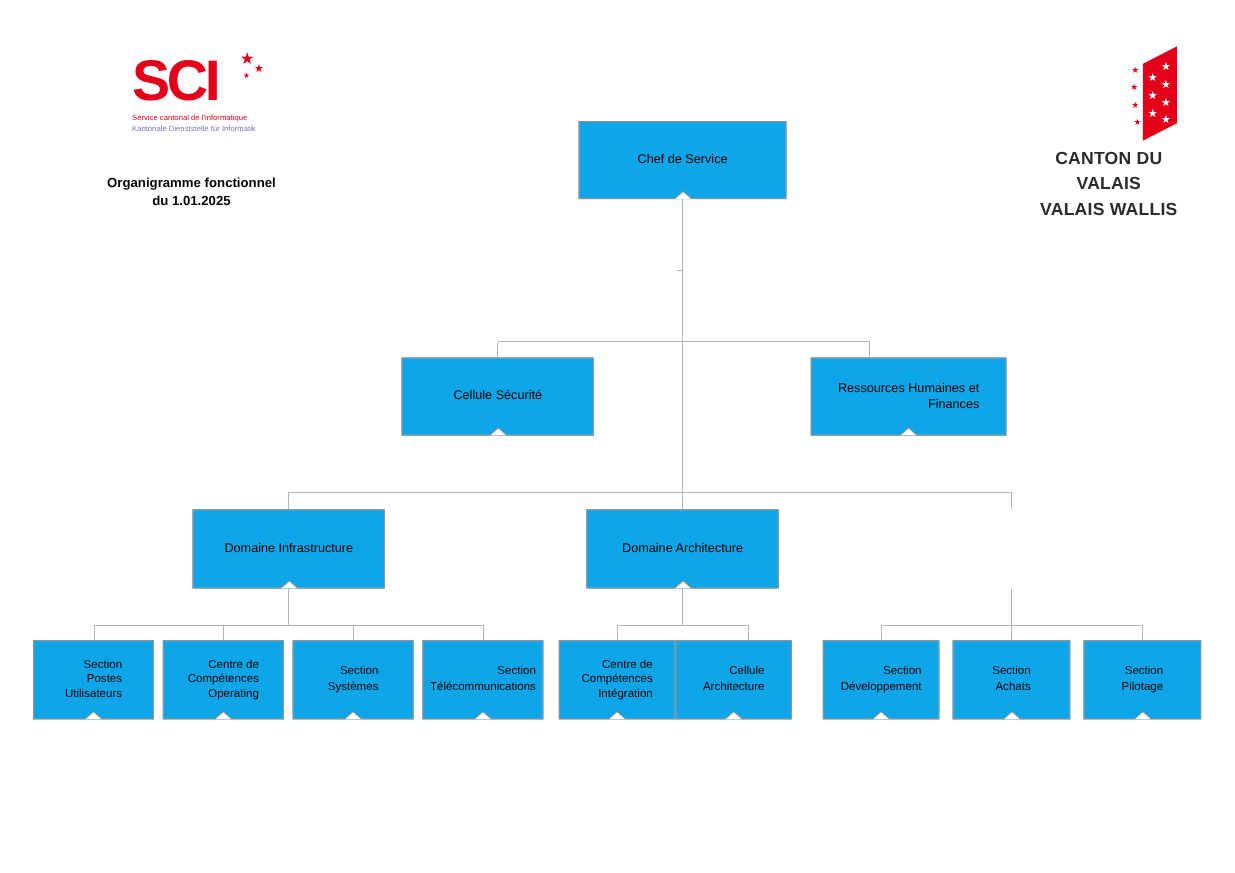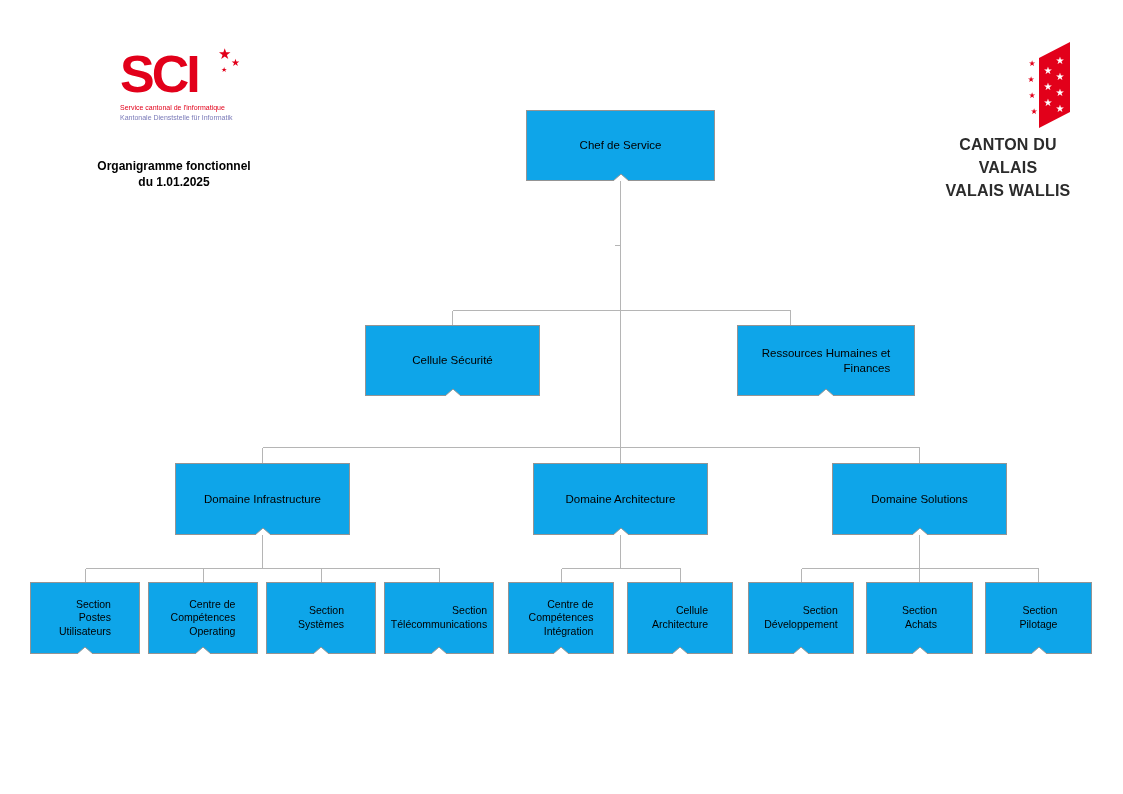--- a/index.html
+++ b/index.html
@@ -149,26 +149,20 @@
       </svg>
   </div>
 
   <div class="node lvl" style="left:175px;top:463px;width:175px;height:72px;">
     <span class="label">Domaine Infrastructure</span>
     <svg class="notch" width="16" height="8" viewBox="0 0 16 8">
         <path d="M0 8 L8 1 L16 8" fill="#ffffff" stroke="#949494" stroke-width="1"></path>
       </svg>
   </div>
 
-  <div class="node lvl" style="left:832px;top:463px;width:175px;height:72px;">
-    <span class="label">Domaine Solutions</span>
-    <svg class="notch" width="16" height="8" viewBox="0 0 16 8">
-        <path d="M0 8 L8 1 L16 8" fill="#ffffff" stroke="#949494" stroke-width="1"></path>
-      </svg>
-  </div>
 
   <div class="node leaf" style="left:30px;top:582px;width:110px;height:72px;">
     <span class="label">Section
 Postes
 Utilisateurs</span>
     <svg class="notch" width="16" height="8" viewBox="0 0 16 8">
         <path d="M0 8 L8 1 L16 8" fill="#ffffff" stroke="#949494" stroke-width="1"></path>
       </svg>
   </div>
 
@@ -199,21 +193,21 @@
 
   <div class="node leaf" style="left:508px;top:582px;width:106px;height:72px;">
     <span class="label">Centre de
 Compétences
 Intégration</span>
     <svg class="notch" width="16" height="8" viewBox="0 0 16 8">
         <path d="M0 8 L8 1 L16 8" fill="#ffffff" stroke="#949494" stroke-width="1"></path>
       </svg>
   </div>
 
-  <div class="node leaf" style="left:627px;top:582px;width:106px;height:72px;">
+  <div class="node leaf" style="left:614px;top:582px;width:106px;height:72px;">
     <span class="label">Cellule
 Architecture</span>
     <svg class="notch" width="16" height="8" viewBox="0 0 16 8">
         <path d="M0 8 L8 1 L16 8" fill="#ffffff" stroke="#949494" stroke-width="1"></path>
       </svg>
   </div>
 
   <div class="node leaf" style="left:748px;top:582px;width:106px;height:72px;">
     <span class="label">Section
 Développement</span>

